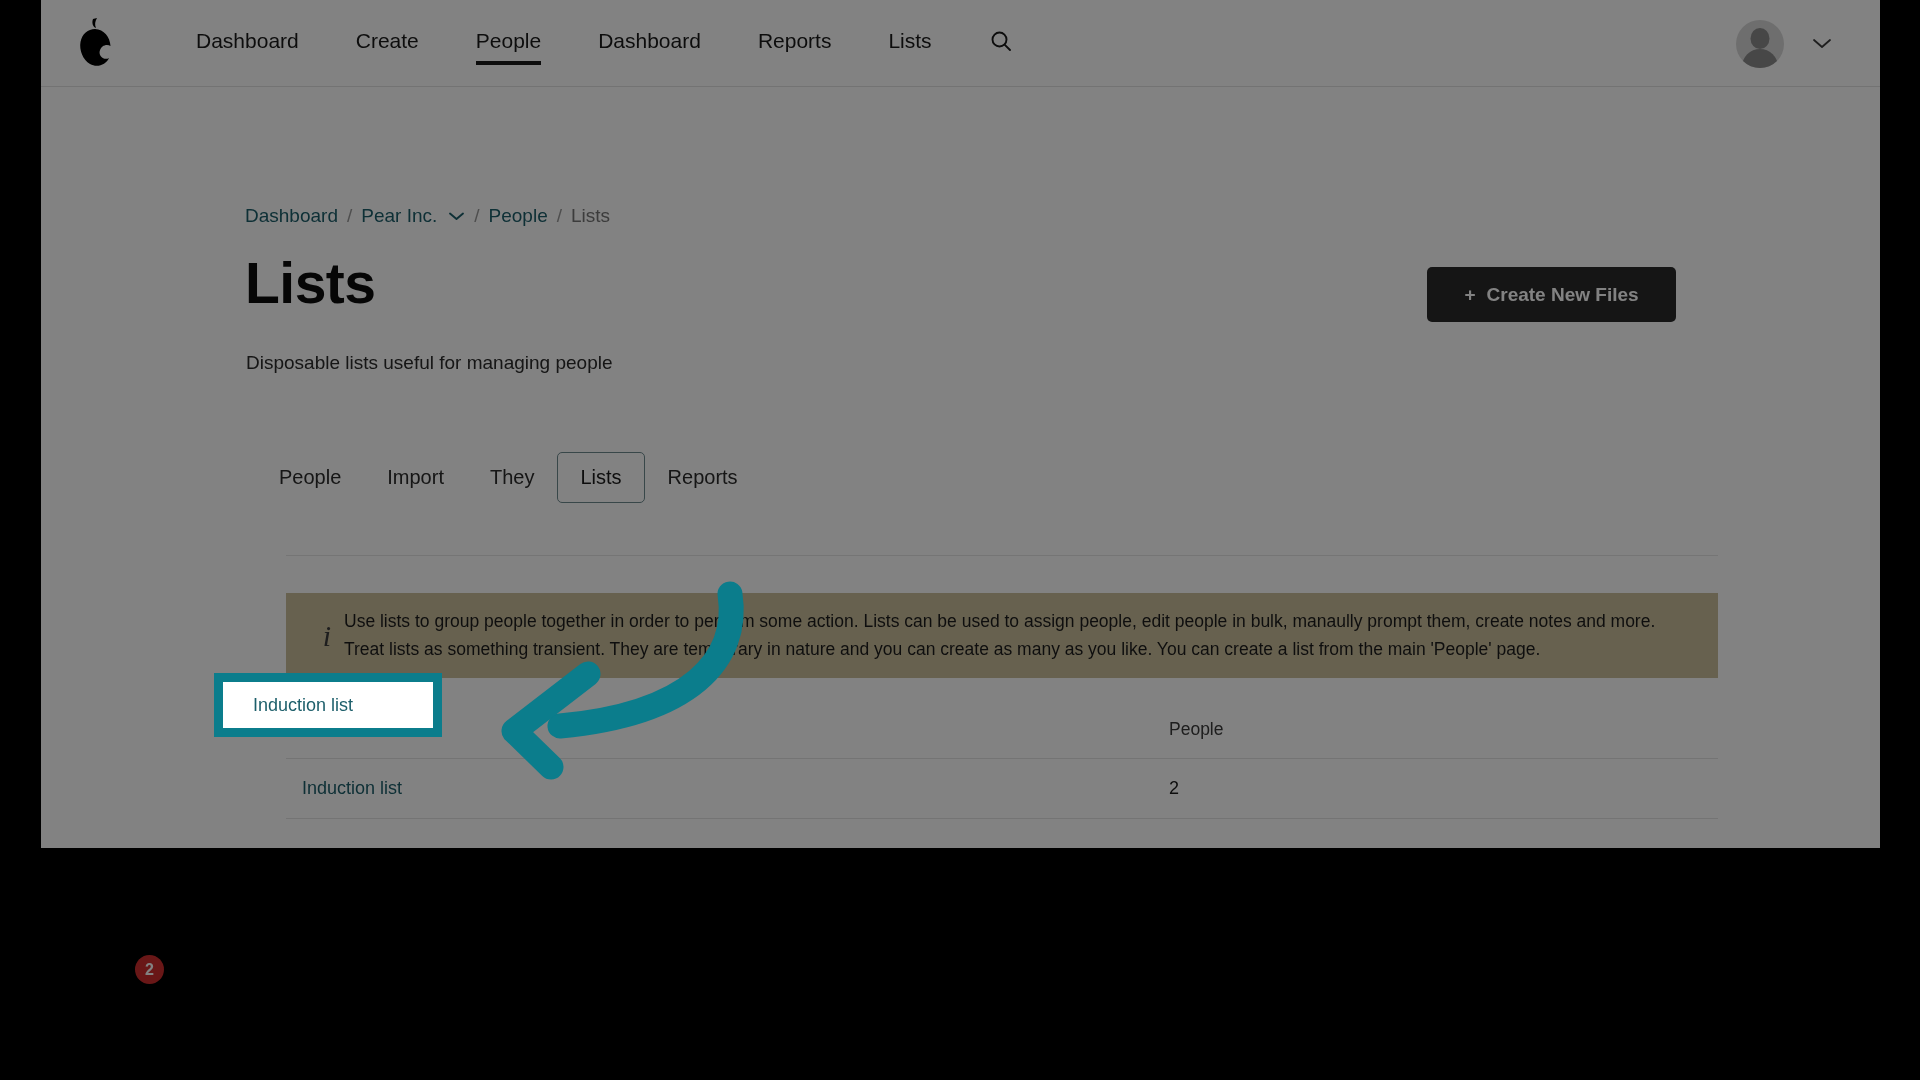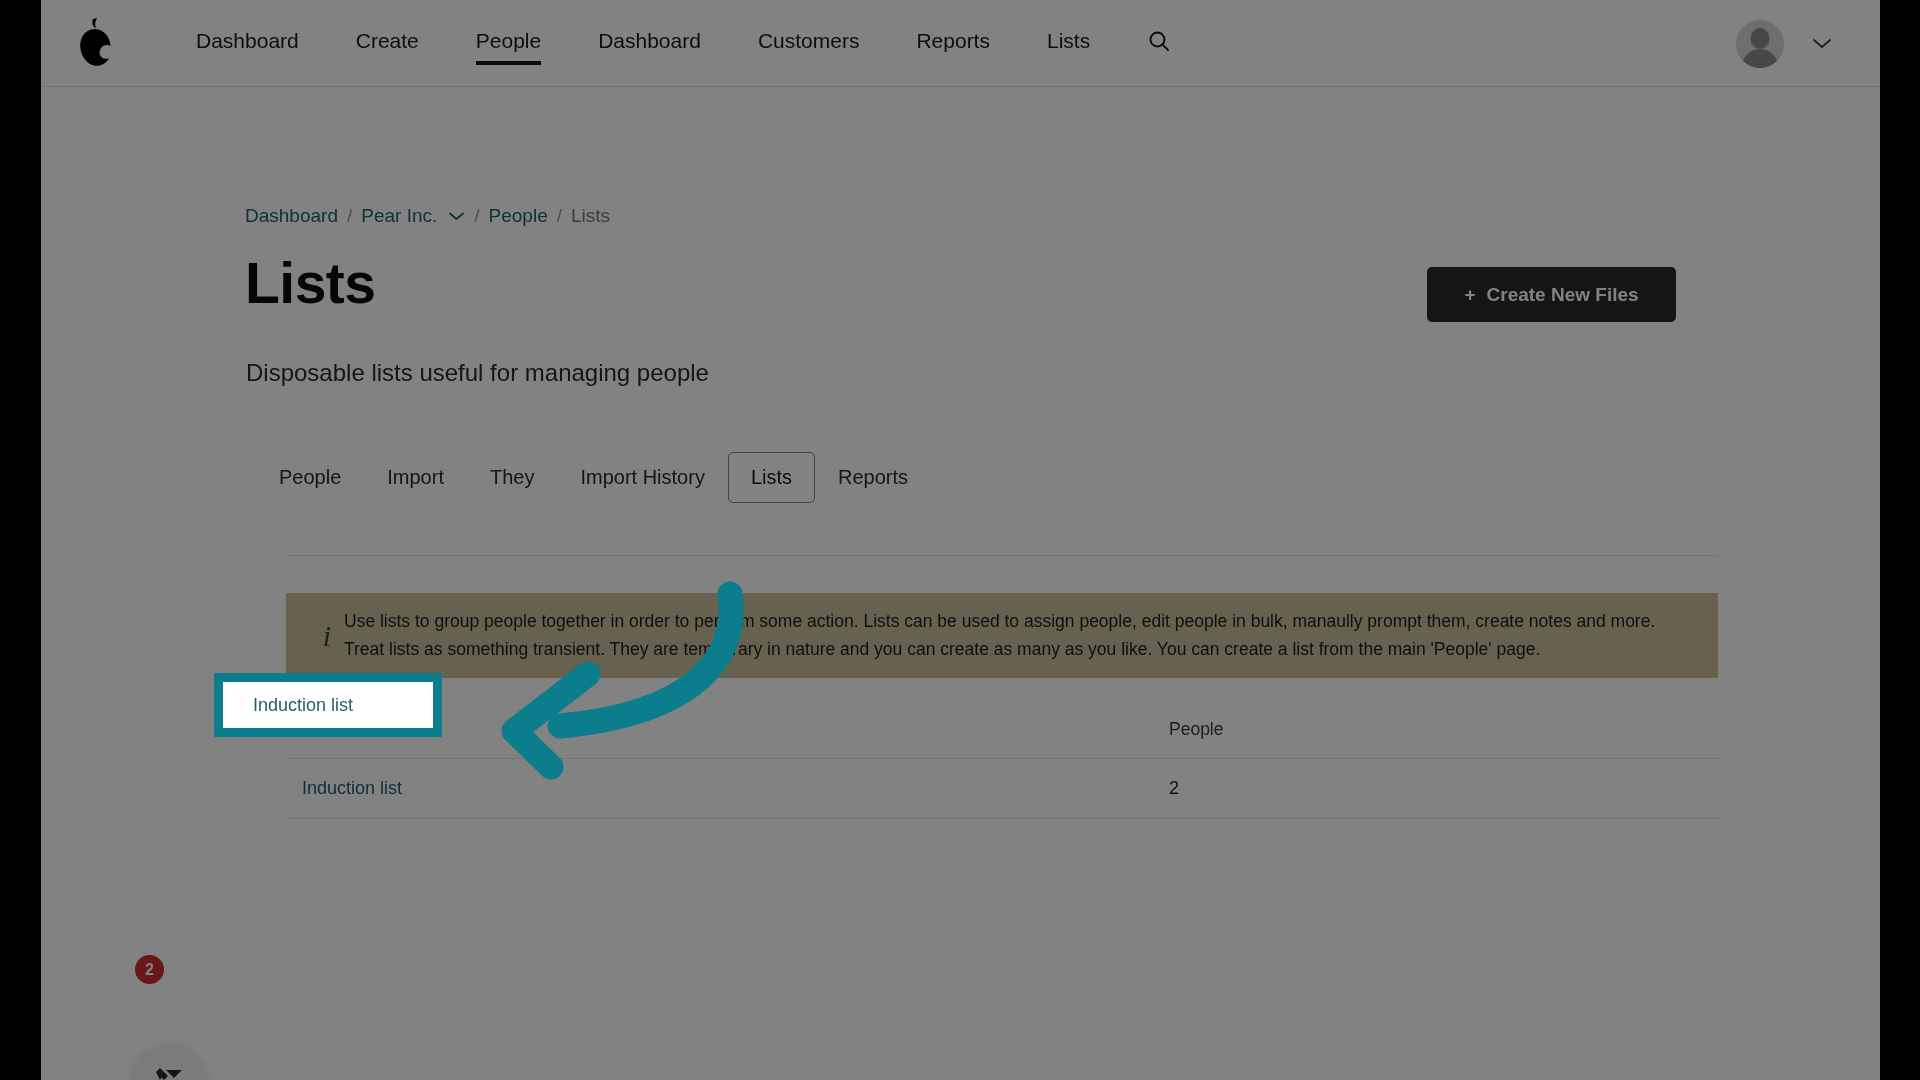--- a/index.html
+++ b/index.html
@@ -6,21 +6,21 @@
   html, body {
     width: 1920px; height: 1080px;
     background: #000;
     font-family: "Liberation Sans", sans-serif;
     overflow: hidden;
   }
   #stage { position: relative; width: 1920px; height: 1080px; background: #000; }
 
   
   #page {
-    position: absolute; left: 41px; top: 0; width: 1839px; height: 1080px;
+    position: absolute; left: 41px; top: 0; width: 1839px; height: 848px;
     background: #a21caf;
     overflow: hidden;
   }
   
   #dim {
     position: absolute; left: 41px; top: 0; width: 1839px; height: 1080px;
     background: rgba(0,0,0,0.49);
     pointer-events: none; z-index: 50;
   }
 
@@ -64,21 +64,21 @@
   .crumb-link { color: #1d5f6b; cursor: pointer; white-space: nowrap; }
   .crumb-sep { color: #9a9a9a; }
   .crumb-current { color: #777; white-space: nowrap; }
   .crumb-caret { display: inline-flex; margin-left: 2px; }
 
   #page-title {
     position: absolute; left: 204px; top: 163px;
     font-size: 57px; font-weight: bold; color: #0d0d0d; letter-spacing: -0.5px;
   }
   #page-subtitle {
-    position: absolute; left: 205px; top: 272px; font-size: 24px; color: #2b2b2b;
+    position: absolute; left: 205px; top: 265px; font-size: 19px; color: #2b2b2b;
   }
 
   #create-btn {
     position: absolute; left: 1386px; top: 180px; width: 249px; height: 55px;
     background: #2a2a2a; color: #ffffff; border: none; border-radius: 5px;
     font-size: 19px; font-weight: bold; font-family: "Liberation Sans", sans-serif;
     cursor: pointer; display: flex; align-items: center; justify-content: center; gap: 11px;
   }
 
   
@@ -159,23 +159,20 @@
           <span>Dashboard</span>
         </div>
         <div class="nav-item">
           <span>Create</span>
         </div>
         <div class="nav-item active">
           <span>People</span>
         </div>
         <div class="nav-item">
           <span>Dashboard</span>
-        </div>
-        <div class="nav-item">
-          <span>Customers</span>
         </div>
         <div class="nav-item">
           <span>Reports</span>
         </div>
         <div class="nav-item">
           <span>Lists</span>
         </div>
         <div class="nav-item" id="nav-search">
           <svg width="24" height="24" viewBox="0 0 24 24" fill="none" stroke="#1b1b1b" stroke-width="1.9">
             <circle cx="10.5" cy="10.5" r="7"></circle>
@@ -219,21 +216,20 @@
 
       <button id="create-btn">
         <span>+</span>
         <span>Create New Files</span>
       </button>
 
       <div id="tabs">
         <div class="tab"><span>People</span></div>
         <div class="tab"><span>Import</span></div>
         <div class="tab"><span>They</span></div>
-        <div class="tab"><span>Import History</span></div>
         <div class="tab active"><span>Lists</span></div>
         <div class="tab"><span>Reports</span></div>
       </div>
 
       <div id="divider"></div>
 
       <div id="info-banner">
         <div id="info-icon">i</div>
         <div id="info-text">
           <div>Use lists to group people together in order to perform some action. Lists can be used to assign people, edit people in bulk, manaully prompt them, create notes and more.</div>

